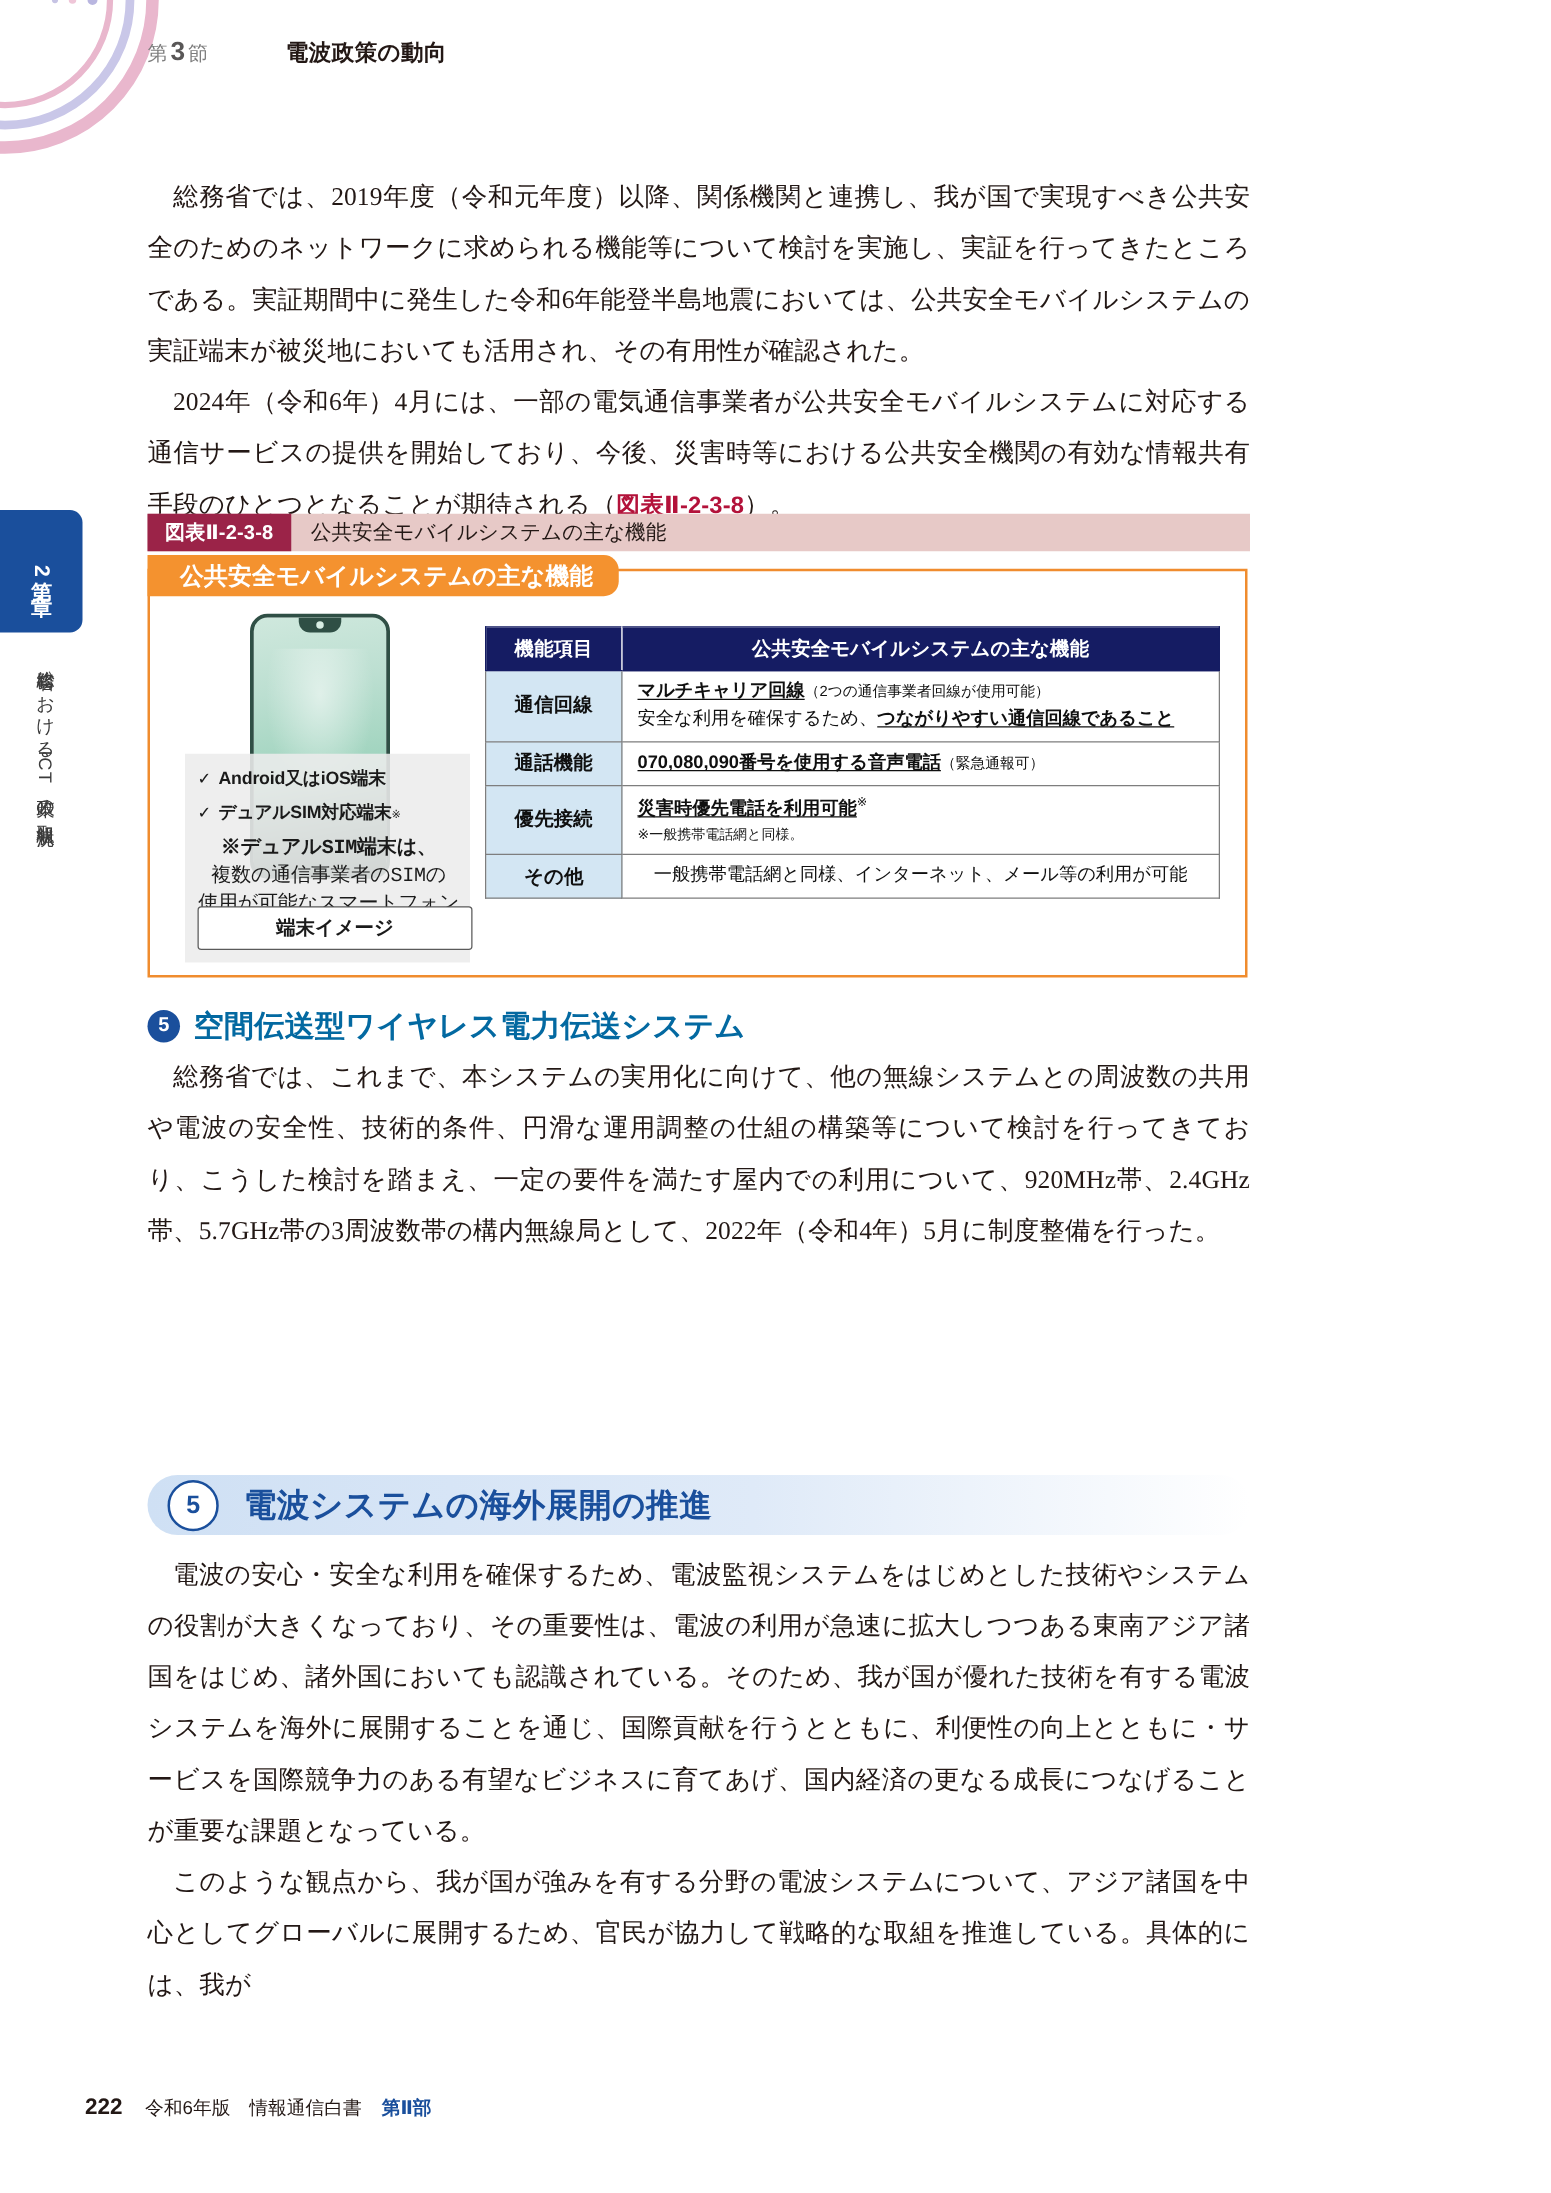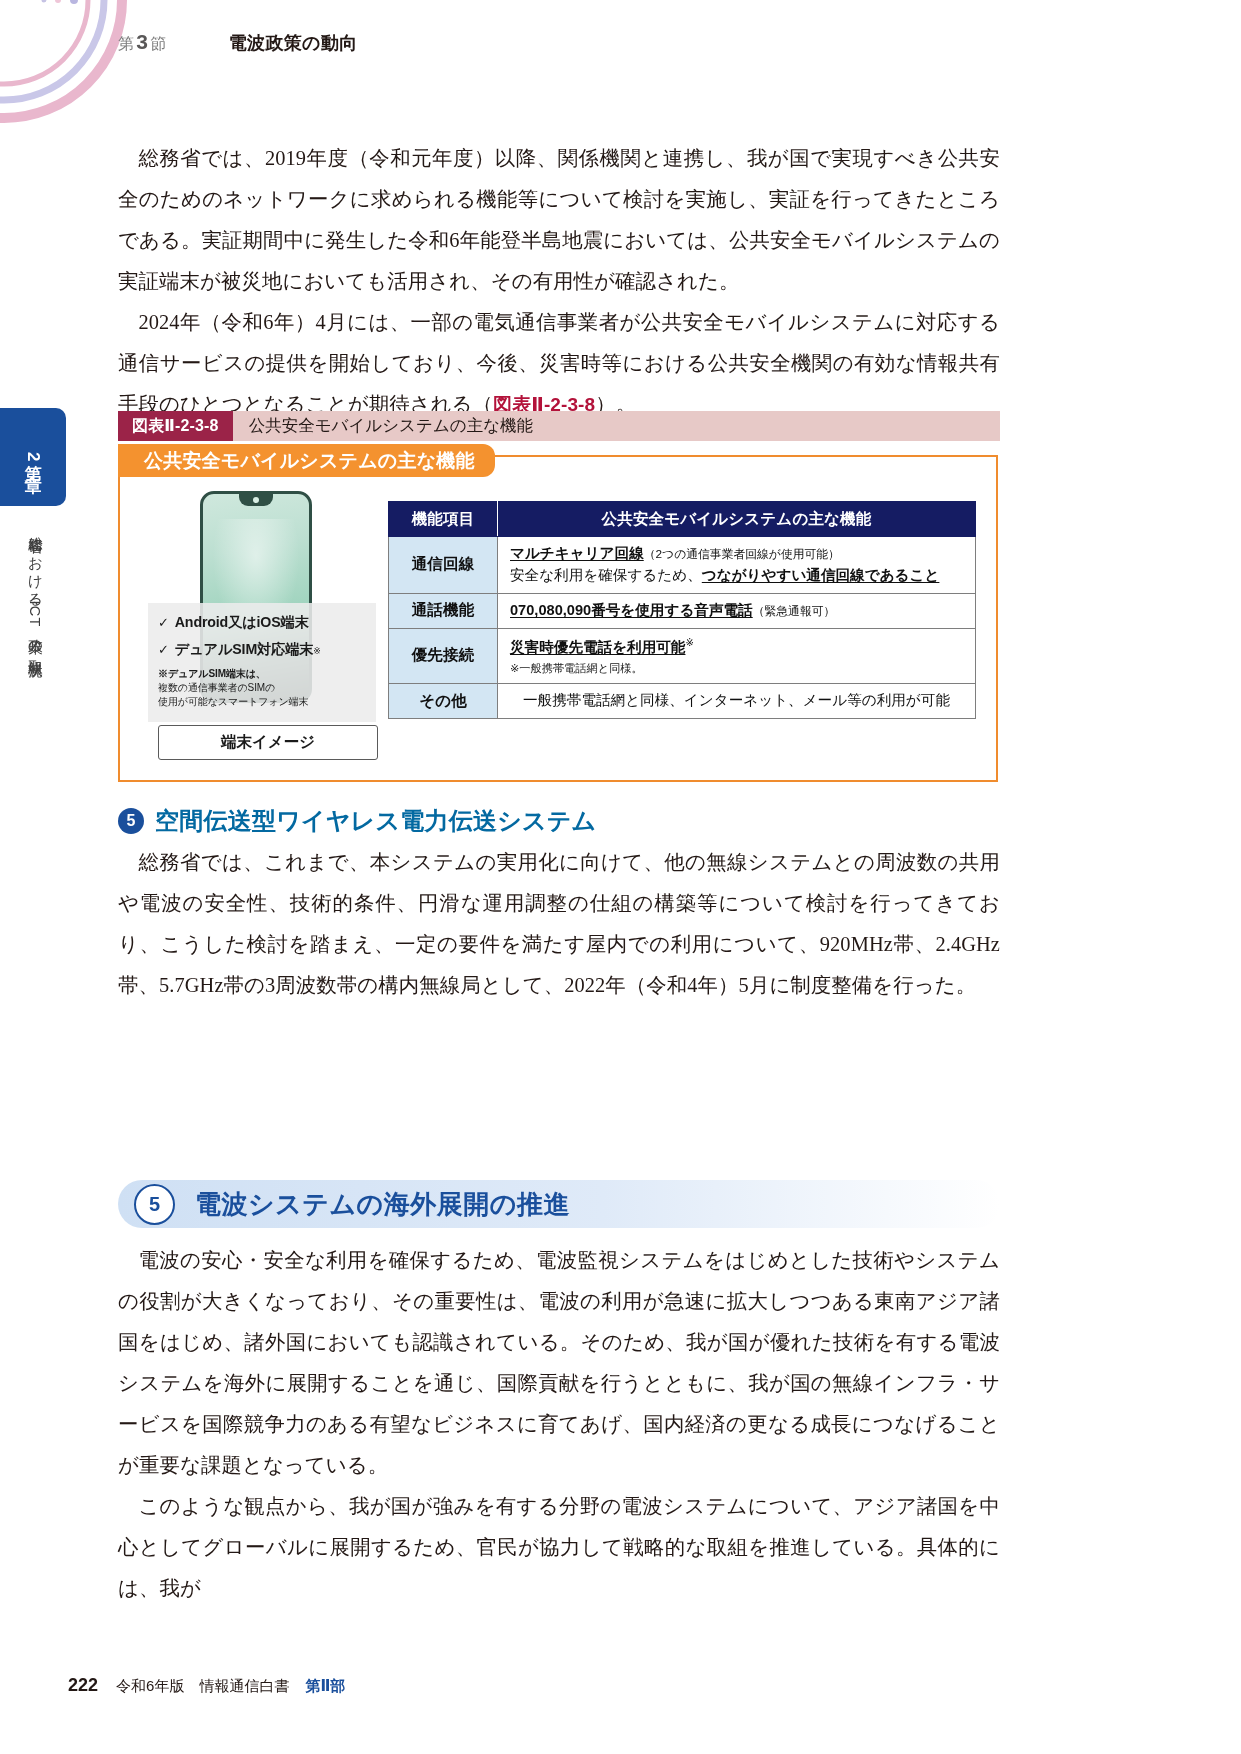--- a/index.html
+++ b/index.html
@@ -97,22 +97,22 @@
     background:rgba(236,236,236,.88);padding:10px 8px 12px 10px;box-sizing:border-box;
   }
   .checks .ck{
     font-family:"Liberation Sans","DejaVu Sans",sans-serif;
     font-weight:700;font-size:14.2px;color:#1a1a1a;
     margin-bottom:8px;display:flex;align-items:baseline;letter-spacing:-.01em;
   }
   .checks .ck .mk{font-weight:400;margin-right:6px;font-size:13px;}
   .checks .ck .sup{font-size:9px;vertical-align:super;font-weight:400;}
   .checks .note{
-    font-family:Liberation Sans, sans-serif;
-    font-size:10px;color:#1a1a1a;line-height:1.42;margin-top:4px;letter-spacing:-.01em;
+    font-family:Liberation Mono, monospace;
+    font-size:16px;color:#1a1a1a;line-height:1.42;margin-top:4px;letter-spacing:-.01em;text-align:center;
   }
   .checks .note b{font-weight:700;}
   .phone-caption{
     position:absolute;left:18px;top:240px;width:218px;height:33px;
     border:1.5px solid #5a5a5a;border-radius:3px;background:#fff;
     display:flex;align-items:center;justify-content:center;
     font-family:"Liberation Sans","DejaVu Sans",sans-serif;
     font-weight:700;font-size:15.5px;color:#1a1a1a;
   }
 
@@ -286,21 +286,21 @@
 <div class="col" style="top:842px;">
   <p class="body indent">総務省では、これまで、本システムの実用化に向けて、他の無線システムとの周波数の共用や電波の安全性、技術的条件、円滑な運用調整の仕組の構築等について検討を行ってきており、こうした検討を踏まえ、一定の要件を満たす屋内での利用について、920MHz帯、2.4GHz帯、5.7GHz帯の3周波数帯の構内無線局として、2022年（令和4年）5月に制度整備を行った。</p>
 </div>
 
 <div class="bighead" style="top:1180px;">
   <div class="circ">5</div>
   <div class="t">電波システムの海外展開の推進</div>
 </div>
 
 <div class="col" style="top:1240px;">
-  <p class="body indent">電波の安心・安全な利用を確保するため、電波監視システムをはじめとした技術やシステムの役割が大きくなっており、その重要性は、電波の利用が急速に拡大しつつある東南アジア諸国をはじめ、諸外国においても認識されている。そのため、我が国が優れた技術を有する電波システムを海外に展開することを通じ、国際貢献を行うとともに、我が国の無線インフラ・サービスを国際競争力のある有望なビジネスに育てあげ、国内経済の更なる成長につなげることが重要な課題となっている。</p>
+  <p class="body indent">電波の安心・安全な利用を確保するため、電波監視システムをはじめとした技術やシステムの役割が大きくなっており、その重要性は、電波の利用が急速に拡大しつつある東南アジア諸国をはじめ、諸外国においても認識されている。そのため、我が国が優れた技術を有する電波システムを海外に展開することを通じ、国際貢献を行うとともに、利便性の向上とともに・サービスを国際競争力のある有望なビジネスに育てあげ、国内経済の更なる成長につなげることが重要な課題となっている。</p>
   <p class="body indent">このような観点から、我が国が強みを有する分野の電波システムについて、アジア諸国を中心としてグローバルに展開するため、官民が協力して戦略的な取組を推進している。具体的には、我が</p>
 </div>
 
 <div class="footer">
   <span class="pg">222</span>
   <span class="ft">令和6年版　情報通信白書</span>
   <span class="ft2">第Ⅱ部</span>
 </div>
 
 </body></html>

